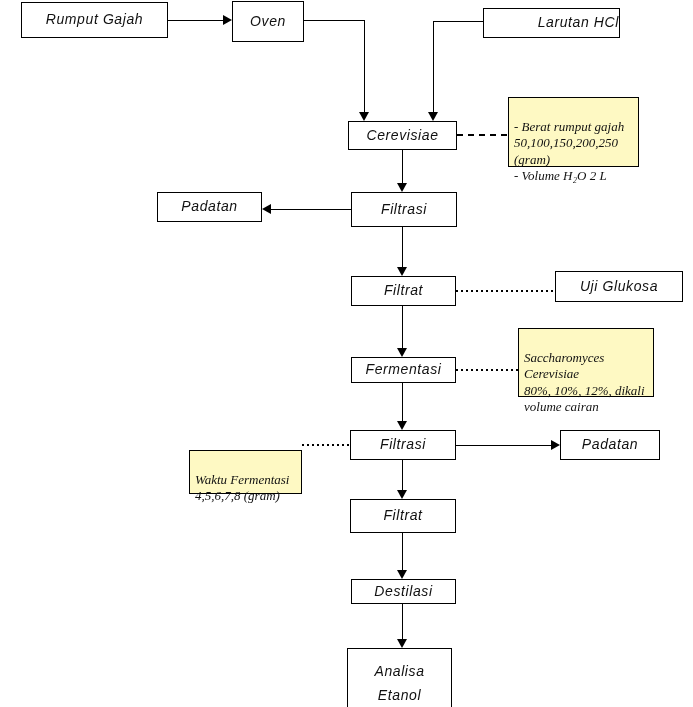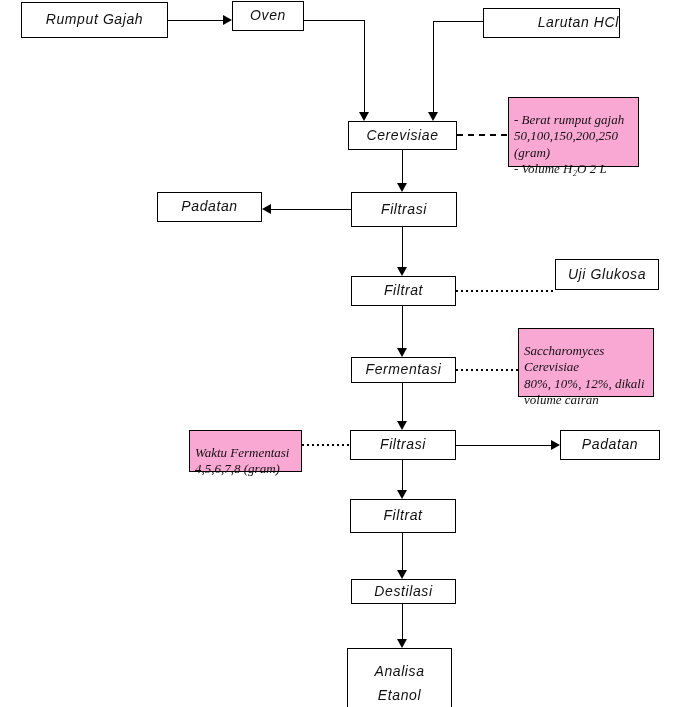--- a/index.html
+++ b/index.html
@@ -9,22 +9,22 @@
   }
   .node {
     position:absolute; box-sizing:border-box; border:1px solid #000;
     background:#fff; display:flex; align-items:center; justify-content:center;
     font-style:italic; font-size:14px; letter-spacing:0.6px; color:#111;
     text-align:center;
   }
   .node .lbl { white-space:pre-line; line-height:1.7; }
   .note {
     position:absolute; box-sizing:border-box; border:1px solid #000;
-    background:#f9a8d4; font-family:"Liberation Serif", serif; font-style:italic;
-    font-size:13px; color:#111; padding:14px 5px; line-height:1.25;
+    background:#fef9c3; font-family:"Liberation Serif", serif; font-style:italic;
+    font-size:13px; color:#111; padding:21px 5px; line-height:1.25;
   }
   .hline { position:absolute; height:1px; background:#000; }
   .vline { position:absolute; width:1px; background:#000; }
   .dash  { position:absolute; height:2px;
            background:repeating-linear-gradient(90deg,#000 0 6px,transparent 6px 11px); }
   .dots  { position:absolute; height:2px;
            background:repeating-linear-gradient(90deg,#000 0 2px,transparent 2px 5px); }
   .ah-down { position:absolute; width:0; height:0;
              border-left:5px solid transparent; border-right:5px solid transparent;
              border-top:9px solid #000; }
@@ -37,21 +37,21 @@
 </style>
 </head>
 <body>
 
 <div class="canvas">
 
   <div class="node" style="left:1px; top:2px; width:147px; height:36px;">
     <span class="lbl">Rumput Gajah</span>
   </div>
 
-  <div class="node" style="left:212px; top:1px; width:72px; height:30px;">
+  <div class="node" style="left:212px; top:1px; width:72px; height:41px;">
     <span class="lbl">Oven</span>
   </div>
 
   <div class="node" style="left:463px; top:8px; width:137px; height:30px;justify-content:flex-end;">
     <span class="lbl">Larutan HCl</span>
   </div>
 
   <div class="node" style="left:328px; top:121px; width:109px; height:29px;">
     <span class="lbl">Cerevisiae</span>
   </div>
@@ -61,21 +61,21 @@
   </div>
 
   <div class="node" style="left:331px; top:192px; width:106px; height:35px;">
     <span class="lbl">Filtrasi</span>
   </div>
 
   <div class="node" style="left:331px; top:276px; width:105px; height:30px;">
     <span class="lbl">Filtrat</span>
   </div>
 
-  <div class="node" style="left:535px; top:259px; width:104px; height:31px;">
+  <div class="node" style="left:535px; top:271px; width:128px; height:31px;">
     <span class="lbl">Uji Glukosa</span>
   </div>
 
   <div class="node" style="left:331px; top:357px; width:105px; height:26px;">
     <span class="lbl">Fermentasi</span>
   </div>
 
   <div class="node" style="left:330px; top:430px; width:106px; height:30px;">
     <span class="lbl">Filtrasi</span>
   </div>
@@ -104,21 +104,21 @@
     <div>- Volume H₂O 2 L</div>
   </div>
 
   <div class="note" style="left:498px; top:328px; width:136px; height:69px;">
     <div>Saccharomyces</div>
     <div>Cerevisiae</div>
     <div>80%, 10%, 12%, dikali</div>
     <div>volume cairan</div>
   </div>
 
-  <div class="note" style="left:169px; top:430px; width:113px; height:42px;">
+  <div class="note" style="left:169px; top:450px; width:113px; height:42px;">
     <div>Waktu Fermentasi</div>
     <div>4,5,6,7,8 (gram)</div>
   </div>
 
   <div class="hline" style="left:148px; top:20px; width:55px;"></div>
   <div class="ah-right" style="left:203px; top:15px;"></div>
 
   <div class="hline" style="left:284px; top:20px; width:61px;"></div>
   <div class="vline" style="left:344px; top:20px; height:92px;"></div>
   <div class="ah-down" style="left:339px; top:112px;"></div>

